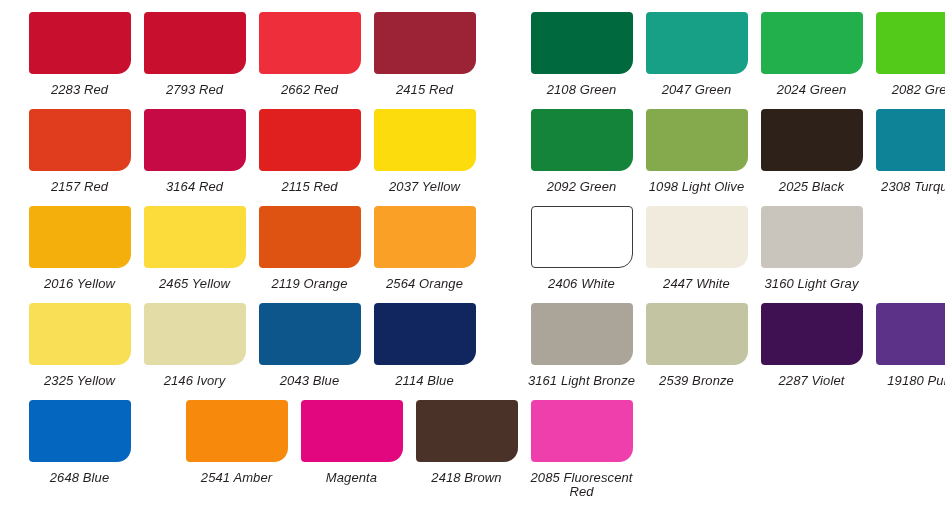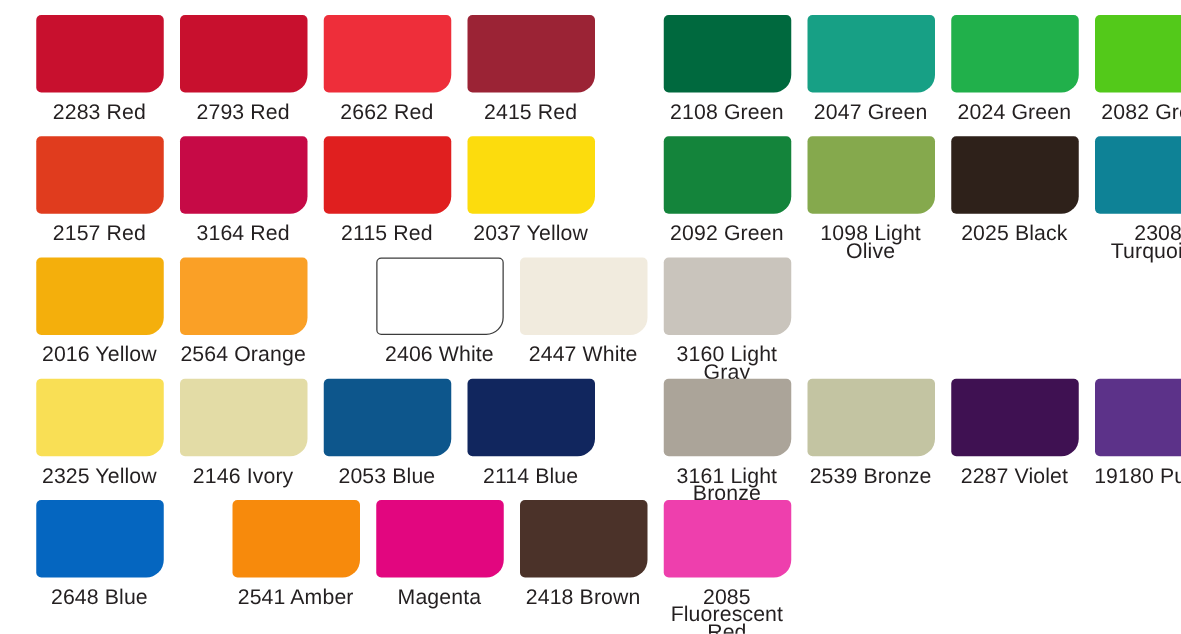--- a/index.html
+++ b/index.html
@@ -59,25 +59,26 @@
     box-sizing: border-box;
   }
   .swatch-chip.has-outline {
     border: 1px solid #3c3c3c;
   }
 
   .swatch-label {
     margin-top: 9px;
     width: 113px;
     text-align: center;
-    font-size: 17px;
+    font-size: 13px;
     line-height: 14px;
     color: #231f20;
     letter-spacing: 0.1px;
     white-space: pre-line;
+    font-style: italic;
   }
 </style>
 </head>
 <body>
 
 <div id="swatch-chart">
 
   <div class="chart-row">
     <div class="group group-left">
       <div class="swatch-cell">
@@ -156,20 +157,28 @@
     </div>
   </div>
 
   <div class="chart-row">
     <div class="group group-left">
       <div class="swatch-cell">
         <div class="swatch-chip" style="background-color: rgb(244, 175, 12);"></div>
         <div class="swatch-label">2016 Yellow</div>
       </div>
       <div class="swatch-cell">
+        <div class="swatch-chip" style="background-color: rgb(251, 220, 58);"></div>
+        <div class="swatch-label">2465 Yellow</div>
+      </div>
+      <div class="swatch-cell">
+        <div class="swatch-chip" style="background-color: rgb(222, 83, 18);"></div>
+        <div class="swatch-label">2119 Orange</div>
+      </div>
+      <div class="swatch-cell">
         <div class="swatch-chip" style="background-color: rgb(250, 160, 38);"></div>
         <div class="swatch-label">2564 Orange</div>
       </div>
     </div>
     <div class="group group-right">
       <div class="swatch-cell">
         <div class="swatch-chip has-outline" style="background-color: rgb(255, 255, 255);"></div>
         <div class="swatch-label">2406 White</div>
       </div>
       <div class="swatch-cell">
@@ -188,21 +197,21 @@
       <div class="swatch-cell">
         <div class="swatch-chip" style="background-color: rgb(249, 223, 85);"></div>
         <div class="swatch-label">2325 Yellow</div>
       </div>
       <div class="swatch-cell">
         <div class="swatch-chip" style="background-color: rgb(227, 220, 166);"></div>
         <div class="swatch-label">2146 Ivory</div>
       </div>
       <div class="swatch-cell">
         <div class="swatch-chip" style="background-color: rgb(13, 86, 140);"></div>
-        <div class="swatch-label">2053 Blue</div>
+        <div class="swatch-label">2043 Blue</div>
       </div>
       <div class="swatch-cell">
         <div class="swatch-chip" style="background-color: rgb(17, 38, 94);"></div>
         <div class="swatch-label">2114 Blue</div>
       </div>
     </div>
     <div class="group group-right">
       <div class="swatch-cell">
         <div class="swatch-chip" style="background-color: rgb(171, 164, 153);"></div>
         <div class="swatch-label">3161 Light Bronze</div>

